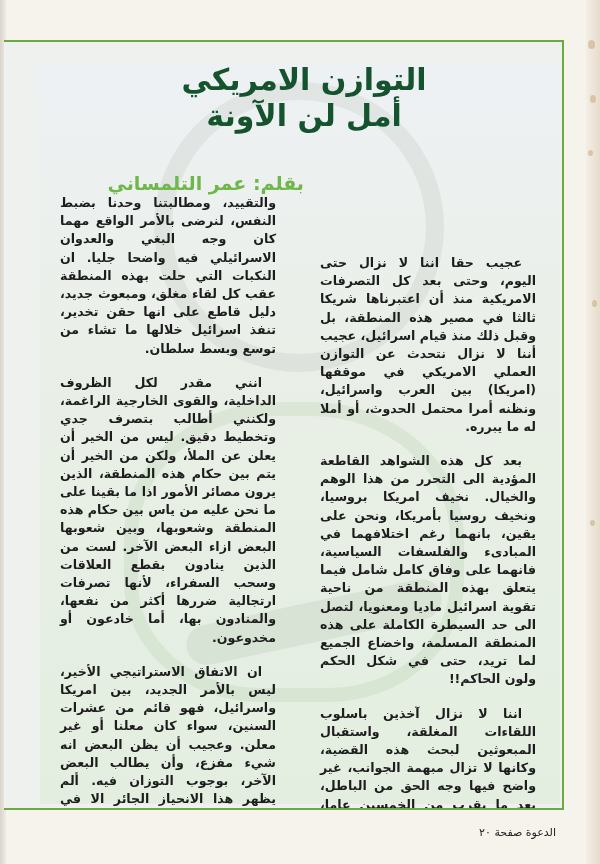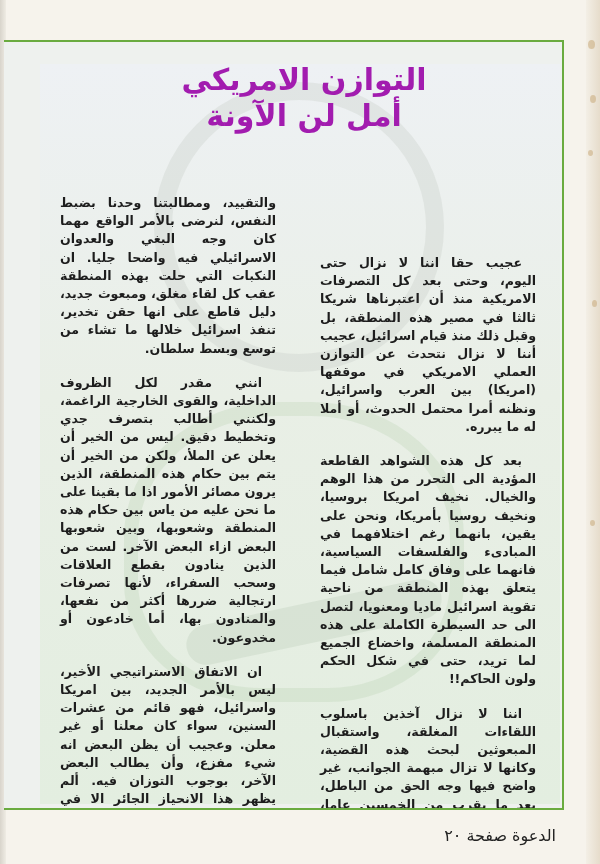--- a/index.html
+++ b/index.html
@@ -45,21 +45,21 @@
     }
     .watermark-swords {
       position: absolute; left: 180px; top: 560px; width: 260px; height: 40px;
       background: rgba(190,205,185,0.35);
       transform: rotate(-12deg);
       border-radius: 20px;
     }
     .title {
       position: absolute; left: 40px; top: 20px; width: 520px;
       text-align: center; direction: rtl;
-      color: #a21caf;
+      color: #14532d;
       font-family: "DejaVu Sans", sans-serif;
       font-weight: bold;
       font-size: 30px; line-height: 36px;
     }
     .byline {
       position: absolute; left: 80px; top: 130px; width: 220px;
       text-align: right; direction: rtl;
       color: #6fb74a; font-weight: bold; font-size: 19px;
     }
     .col {
@@ -68,21 +68,21 @@
       font-weight: bold;
       font-size: 12.6px; line-height: 18.2px;
       color: #1d1d1d;
     }
     .col p { margin: 16px; text-indent: 14px; }
     .col-right { left: 300px; width: 248px; top: 196px; }
     .col-left { left: 40px; width: 248px; top: 136px; }
     .footer {
       position: absolute; left: 0; top: 826px; width: 556px;
       direction: rtl; 
-      font-size: 16px; color: #222;
+      font-size: 11px; color: #222;
     }
   </style>
 </head>
 <body>
 
 <div class="page-edge-left"></div>
 <div class="page-edge-right"></div>
 <div class="spot" style="left:555px;top:50px;width:5px;height:5px"></div>
 <div class="spot" style="left:588px;top:40px;width:7px;height:9px"></div>
 <div class="spot" style="left:590px;top:95px;width:6px;height:8px"></div>
@@ -94,20 +94,21 @@
   <div class="frame-inner-tint"></div>
   <div class="watermark"></div>
   <div class="watermark2"></div>
   <div class="watermark-swords"></div>
 
   <div class="title">
     <div>التوازن الامريكي</div>
     <div>أمل لن الآونة</div>
   </div>
 
+  <div class="byline">بقلم: عمر التلمساني</div>
 
   <div class="col col-right">
     <p>عجيب حقا اننا لا نزال حتى اليوم، وحتى بعد كل التصرفات الامريكية منذ أن اعتبرناها شريكا ثالثا في مصير هذه المنطقة، بل وقبل ذلك منذ قيام اسرائيل، عجيب أننا لا نزال نتحدث عن التوازن العملي الامريكي في موقفها (امريكا) بين العرب واسرائيل، ونظنه أمرا محتمل الحدوث، أو أملا له ما يبرره.</p>
     <p>بعد كل هذه الشواهد القاطعة المؤدية الى التحرر من هذا الوهم والخيال. نخيف امريكا بروسيا، ونخيف روسيا بأمريكا، ونحن على يقين، بانهما رغم اختلافهما في المبادىء والفلسفات السياسية، فانهما على وفاق كامل شامل فيما يتعلق بهذه المنطقة من ناحية تقوية اسرائيل ماديا ومعنويا، لتصل الى حد السيطرة الكاملة على هذه المنطقة المسلمة، واخضاع الجميع لما تريد، حتى في شكل الحكم ولون الحاكم!!</p>
     <p>اننا لا نزال آخذين باسلوب اللقاءات المغلقة، واستقبال المبعوثين لبحث هذه القضية، وكانها لا تزال مبهمة الجوانب، غير واضح فيها وجه الحق من الباطل، بعد ما يقرب من الخمسين عاما، ضاعت فيها كل حقوقنا، واعتدت فيها اسرائيل على كل الحقوق الانسانية والقانونية والدولية، عنوة واقتدارا مؤيدة من الولايات المتحدة وروسيا، مدعمة بفيتو مجلس الأمن، من روسيا مرة ومن امريكا مرة أخرى، اذا ما بدا أن هناك لوما او عتابا على اسرائيل. وما قرار تجميد الموقف في هذه المنطقة عن أذهاننا ببعيد. هذا التجميد الذي مكن اسرائيل أن تفعل في ظله ما تشاء، واوقفنا موقف الحيرة</p>
   </div>
 
   <div class="col col-left">
     <p style="text-indent:0">والتقييد، ومطالبتنا وحدنا بضبط النفس، لنرضى بالأمر الواقع مهما كان وجه البغي والعدوان الاسرائيلي فيه واضحا جليا. ان النكبات التي حلت بهذه المنطقة عقب كل لقاء مغلق، ومبعوث جديد، دليل قاطع على انها حقن تخدير، تنفذ اسرائيل خلالها ما تشاء من توسع وبسط سلطان.</p>
     <p>انني مقدر لكل الظروف الداخلية، والقوى الخارجية الراغمة، ولكنني أطالب بتصرف جدي وتخطيط دقيق. ليس من الخير أن يعلن عن الملأ، ولكن من الخير أن يتم بين حكام هذه المنطقة، الذين يرون مصائر الأمور اذا ما بقينا على ما نحن عليه من ياس بين حكام هذه المنطقة وشعوبها، وبين شعوبها البعض ازاء البعض الآخر. لست من الذين ينادون بقطع العلاقات وسحب السفراء، لأنها تصرفات ارتجالية ضررها أكثر من نفعها، والمنادون بها، أما خادعون أو مخدوعون.</p>

